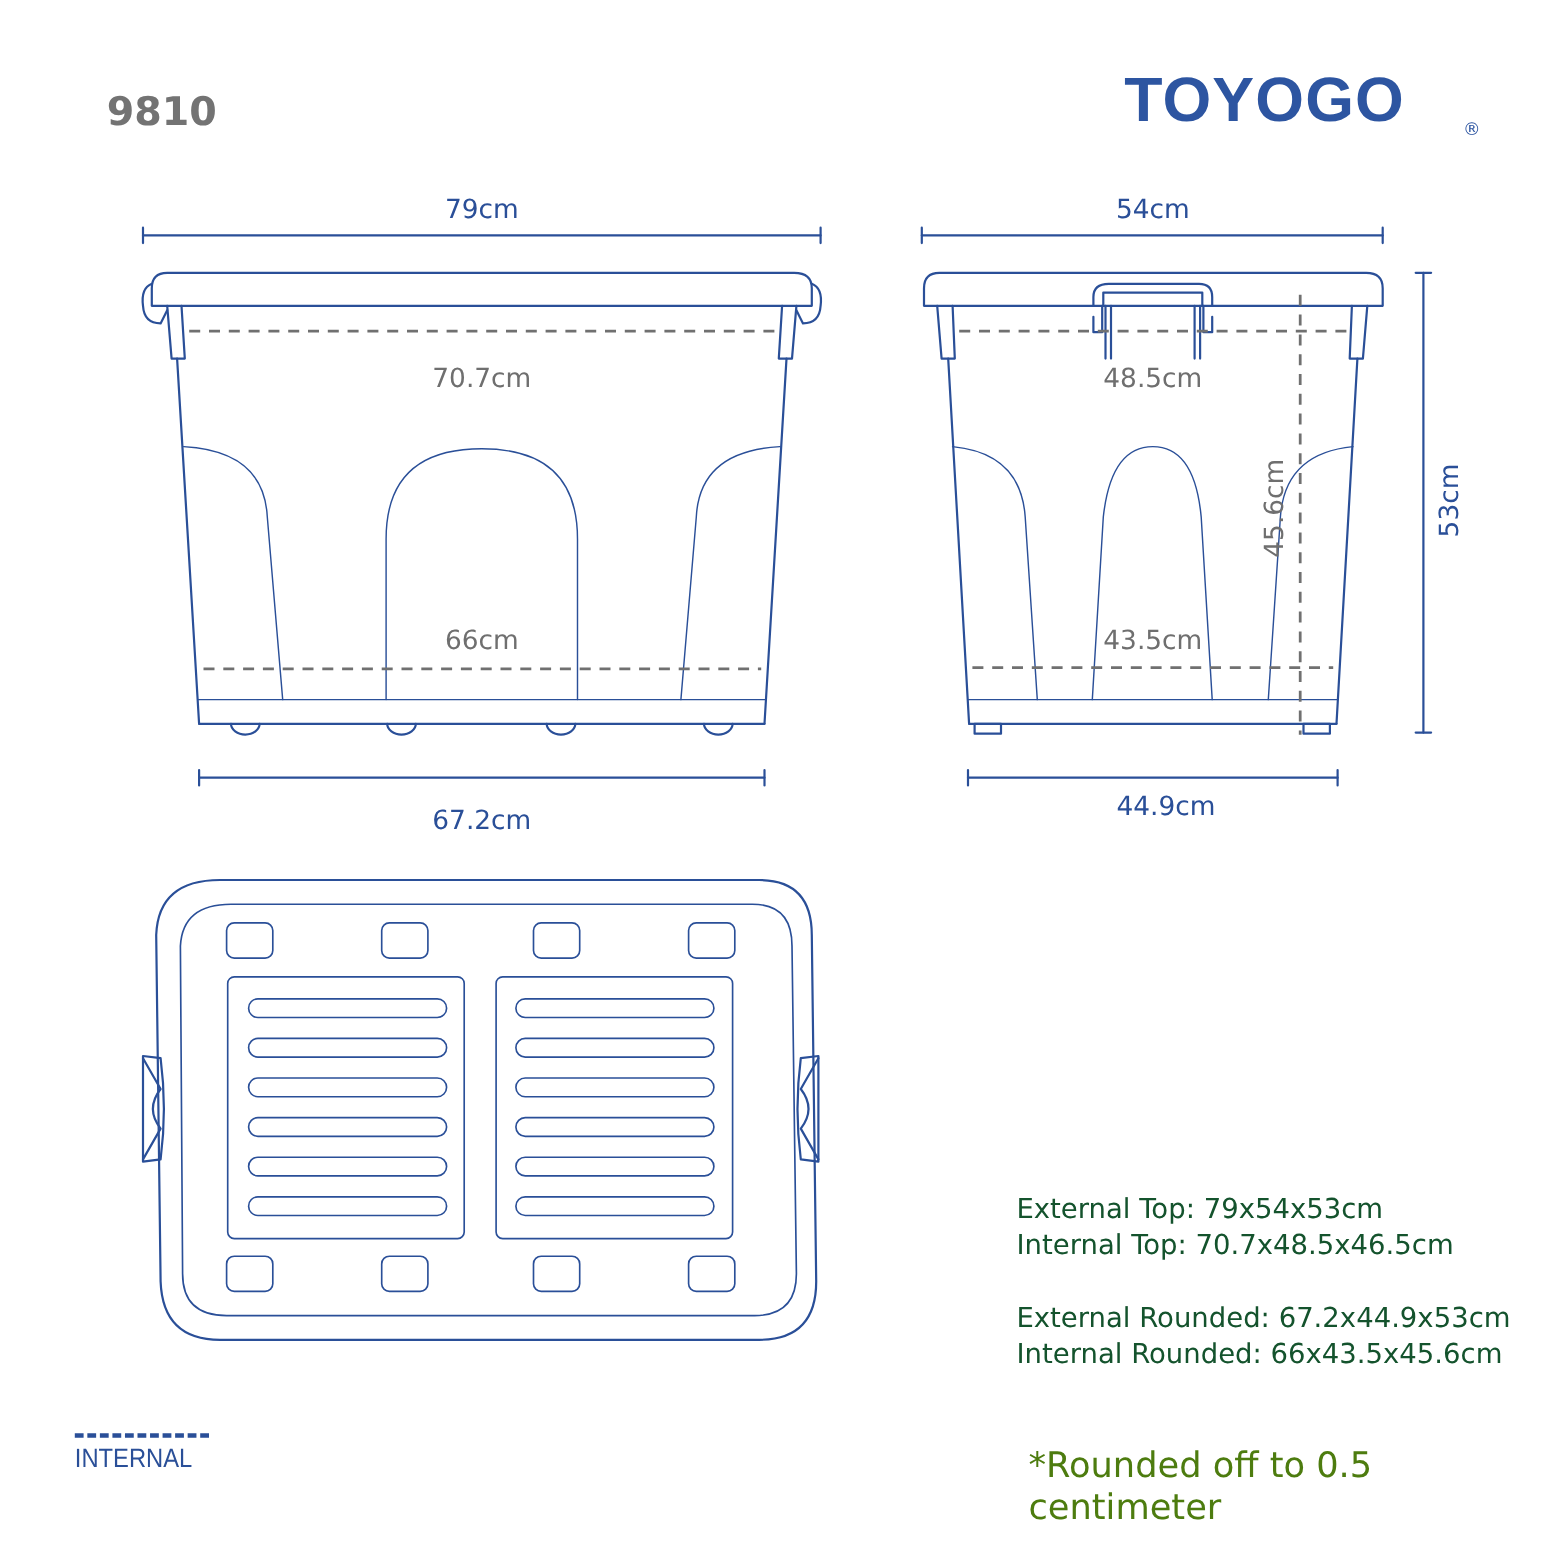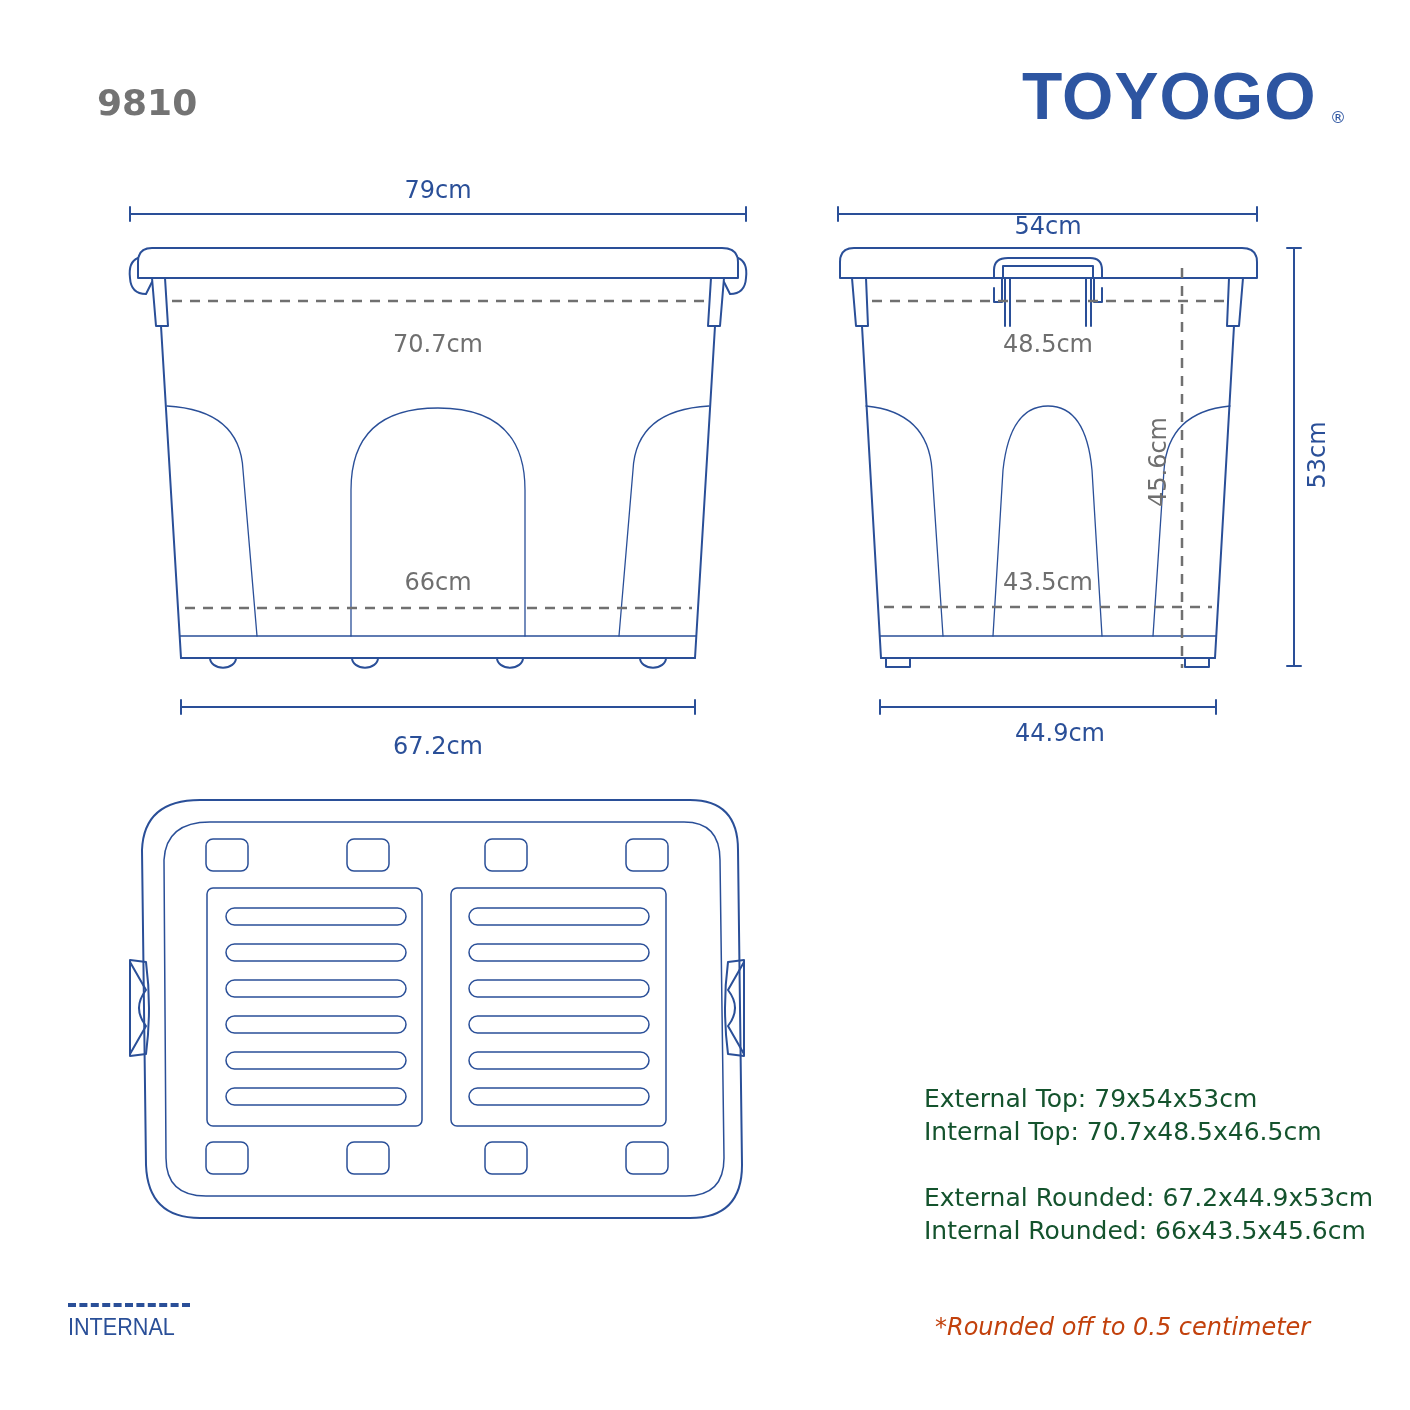--- a/index.html
+++ b/index.html
@@ -1,28 +1,28 @@
 <!DOCTYPE html>
 <html><head>
 <meta charset="utf-8">
 <style>
   html, body { margin: 0; padding: 0; background: #ffffff; }
   body { width: 1410px; height: 1410px; position: relative; overflow: hidden;
          font-family: "DejaVu Sans", sans-serif; color: #2a4f98; }
   .abs { position: absolute; }
   .model { left: 68px; top: 82px; font-size: 36px; font-weight: bold; color: #737373; letter-spacing: 0px; margin-left: 29px; }
-  .brand { left: 1022px; top: 58px; font-family: "Liberation Sans", sans-serif; font-size: 66px; font-weight: bold; color: #2d55a1; letter-spacing: 1px; }
+  .brand { left: 1022px; top: 58px; font-family: "Liberation Sans", sans-serif; font-size: 57px; font-weight: bold; color: #2d55a1; letter-spacing: 1px; }
   .reg { left: 1330px; top: 108px; font-size: 16px; color: #2d55a1; }
   .dim { font-size: 24px; color: #2a4f98; text-align: center; white-space: nowrap; }
   .idim { font-size: 24px; color: #6f6f6f; text-align: center; white-space: nowrap; }
   .specs { left: 924px; top: 1082px; font-size: 25px; line-height: 33px; color: #14532d; }
   .specs .gap { height: 33px; }
   .legend-line { left: 68px; top: 1303px; width: 122px; height: 0; border-top: 4px dashed #2a4f98; }
   .legend-label { left: 68px; top: 1313px; font-family: "Liberation Sans", sans-serif; font-size: 24px; color: #2a4f98; transform: scaleX(0.9); transform-origin: left; }
-  .note { left: 935px; top: 1313px; font-size: 24px; font-style: italic; color: #c2410c; }
+  .note { left: 935px; top: 1313px; font-size: 32px; color: #4d7c0f; }
   svg { position: absolute; left: 0; top: 0; }
 </style>
 </head>
 <body>
 
 <div class="abs model">9810</div>
 <div class="abs brand">TOYOGO</div>
 <div class="abs reg">®</div>
 
 <svg width="1410" height="1410" viewBox="0 0 1410 1410">
@@ -156,21 +156,21 @@
     <line x1="884" y1="607" x2="1212" y2="607"></line>
     <line x1="1182" y1="268" x2="1182" y2="668"></line>
   </g>
 </svg>
 
 <div class="abs dim" style="left:338px; top:176px; width:200px;">79cm</div>
 <div class="abs idim" style="left:338px; top:330px; width:200px;">70.7cm</div>
 <div class="abs idim" style="left:338px; top:568px; width:200px;">66cm</div>
 <div class="abs dim" style="left:338px; top:719px; width:200px;margin-top:13px;">67.2cm</div>
 
-<div class="abs dim" style="left:948px; top:176px; width:200px;margin-top:36px;">54cm</div>
+<div class="abs dim" style="left:948px; top:176px; width:200px;">54cm</div>
 <div class="abs idim" style="left:948px; top:330px; width:200px;">48.5cm</div>
 <div class="abs idim" style="left:948px; top:568px; width:200px;">43.5cm</div>
 <div class="abs dim" style="left:960px; top:719px; width:200px;">44.9cm</div>
 <div class="abs idim" style="left:1058px; top:448px; width:200px; transform:rotate(-90deg);">45.6cm</div>
 <div class="abs dim" style="left:1217px; top:441px; width:200px; transform:rotate(-90deg);">53cm</div>
 
 <div class="abs specs">
   <div>External Top: 79x54x53cm</div>
   <div>Internal Top: 70.7x48.5x46.5cm</div>
   <div class="gap"></div>

